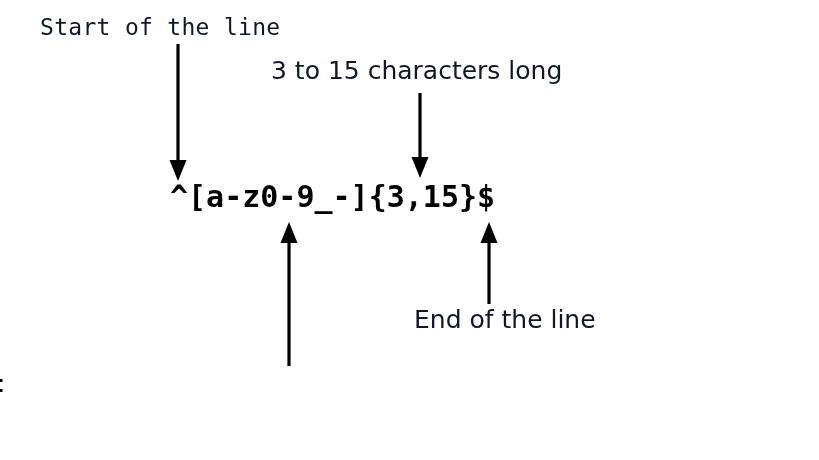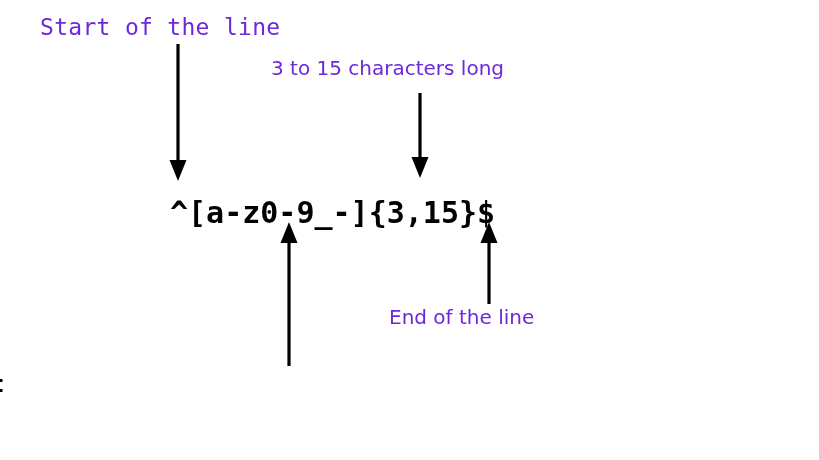--- a/index.html
+++ b/index.html
@@ -14,43 +14,42 @@
   }
   #canvas {
     position: relative;
     width: 819px;
     height: 460px;
     background: #ffffff;
     overflow: hidden;
   }
   .label {
     position: absolute;
-    color: #6d28d9;
+    color: #0f172a;
     white-space: pre;
     line-height: 1;
   }
   .label-mono {
     font-family: "DejaVu Sans Mono", monospace;
     font-size: 23px;
     letter-spacing: 0.3px;
   }
   .label-sans {
     font-family: "DejaVu Sans", sans-serif;
-    font-size: 20px;
+    font-size: 25px;
   }
   .regex-text {
     position: absolute;
     font-family: "DejaVu Sans Mono", monospace;
     font-size: 30px;
     font-weight: bold;
     color: #000000;
     white-space: pre;
     line-height: 1;
     letter-spacing: 0px;
-    margin-top: 16px;
   }
   .arrow-svg {
     position: absolute;
     overflow: visible;
   }
   .clip-frag {
     position: absolute;
     font-family: "DejaVu Sans", sans-serif;
     font-size: 25px;
     color: #000000;
@@ -85,15 +84,15 @@
     <line x1="18" y1="148" x2="18" y2="22" stroke="#000000" stroke-width="3.2"></line>
     <polygon points="18,4 9.5,25 26.5,25" fill="#000000"></polygon>
   </svg>
 
 
   <svg class="arrow-svg" style="left:471px; top:218px;" width="40" height="92" viewBox="0 0 40 92">
     <line x1="18" y1="86" x2="18" y2="22" stroke="#000000" stroke-width="3.2"></line>
     <polygon points="18,4 9.5,25 26.5,25" fill="#000000"></polygon>
   </svg>
 
-  <div class="label label-sans" style="left:389px; top:307px;">End of the line</div>
+  <div class="label label-sans" style="left:414px; top:307px;">End of the line</div>
 
 </div>
 
 </body></html>

